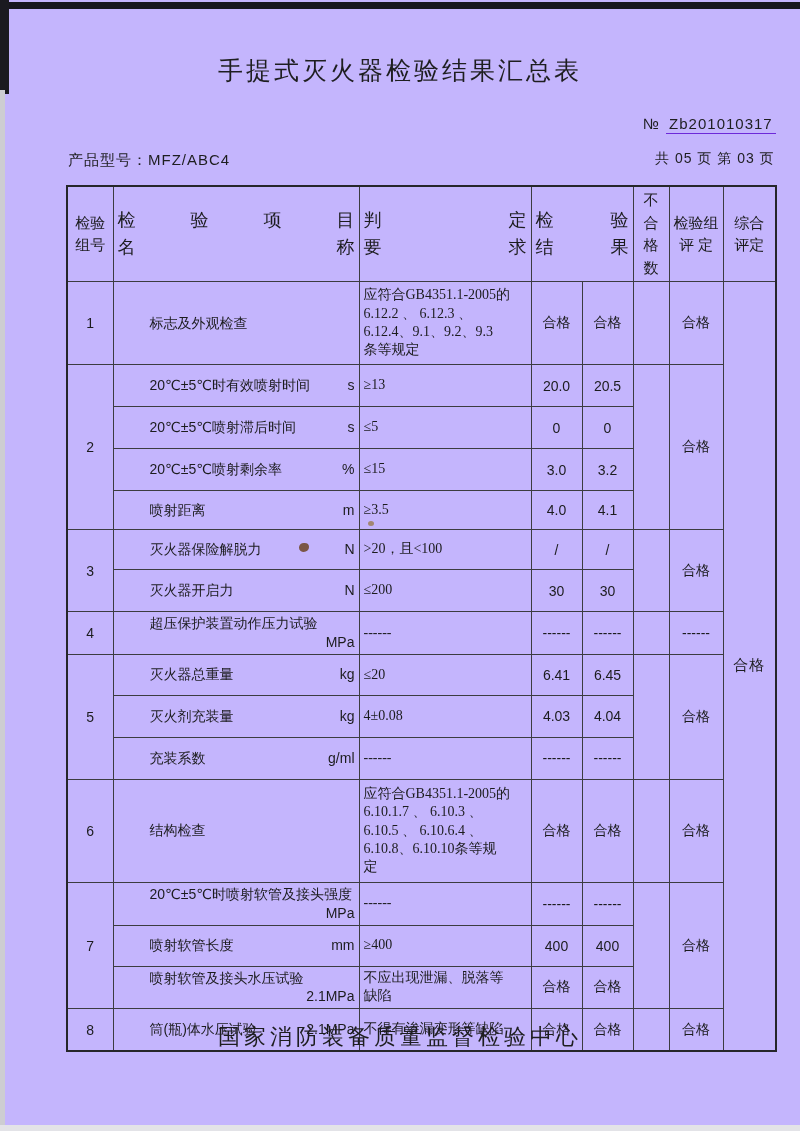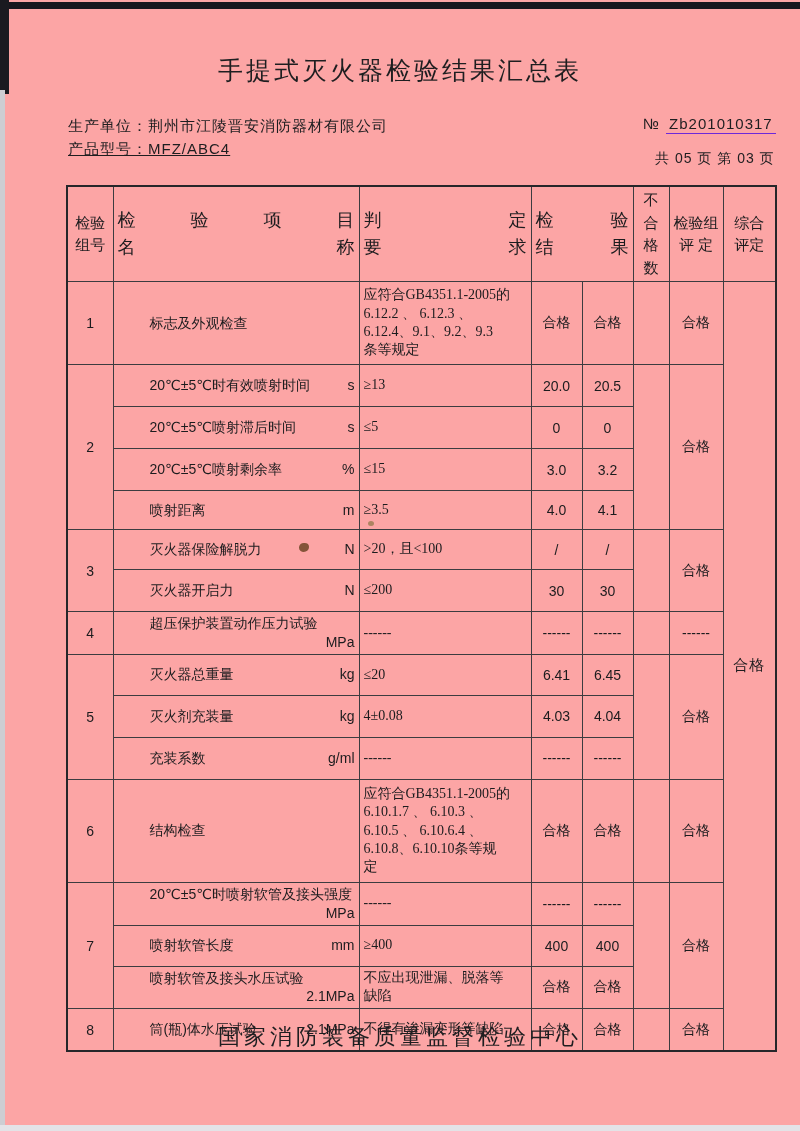--- a/index.html
+++ b/index.html
@@ -1,34 +1,34 @@
 <!DOCTYPE html>
 <html><head>
 <meta charset="utf-8">
 <style>
   html,body{margin:0;padding:0;background:#e9e9ea;}
   .page{
     position:relative;width:800px;height:1131px;margin:0 auto;
-    background:#fca5a5;overflow:hidden;
+    background:#c4b5fd;overflow:hidden;
     font-family:"Liberation Sans","DejaVu Sans",sans-serif;
     color:#1e1e20;
   }
   
   .scan-top-bar{position:absolute;left:0;top:2px;width:800px;height:7px;background:#17171d;}
   .scan-left-bar{position:absolute;left:0;top:0;width:9px;height:94px;background:#1a1a20;}
   .scan-left-strip{position:absolute;left:0;top:90px;width:5px;height:1041px;background:#cdcdd2;}
   .scan-bottom-strip{position:absolute;left:0;top:1125px;width:800px;height:6px;background:#e3e3e7;}
   .stain1{position:absolute;left:299px;top:543px;width:10px;height:9px;border-radius:50% 45% 55% 50%;background:#6e4526;opacity:.85;}
   .stain2{position:absolute;left:368px;top:521px;width:6px;height:5px;border-radius:50%;background:#9a7a50;opacity:.8;}
 
   .title{position:absolute;left:0;top:54px;width:800px;text-align:center;
     font-size:25px;letter-spacing:3px;font-weight:normal;}
   .info-line{position:absolute;font-size:15px;letter-spacing:1px;}
   .producer{left:68px;top:117px;}
-  .model{left:68px;top:140px;text-decoration:underline;}
+  .model{left:68px;top:151px;}
   .report-no{left:643px;top:115px;font-size:15px;}
   .report-no .no-val{display:inline-block;border-bottom:1px solid #6d28d9;padding:0 3px 1px 3px;margin-left:6px;}
   .page-count{left:643px;top:150px;font-size:14px;letter-spacing:1px;margin-left:12px;}
 
   table.summary{
     position:absolute;left:66px;top:185px;
     border-collapse:collapse;table-layout:fixed;
     border:2px solid #26262a;
     font-size:14px;color:#1c1c1e;
   }
@@ -56,21 +56,20 @@
 <body>
 
 <div class="page">
   <div class="scan-top-bar"></div>
   <div class="scan-left-bar"></div>
   <div class="scan-left-strip"></div>
   <div class="scan-bottom-strip"></div>
 
   <div class="title">手提式灭火器检验结果汇总表</div>
 
-  <div class="info-line producer"><span>生产单位：</span><span>荆州市江陵晋安消防器材有限公司</span></div>
 
   <div class="info-line report-no"><span>№</span><span class="no-val">Zb201010317</span></div>
 
   <div class="info-line model"><span>产品型号：</span><span>MFZ/ABC4</span></div>
 
   <div class="info-line page-count">共 05 页  第 03 页</div>
 
   <table class="summary">
     <colgroup>
       <col style="width:46px">

